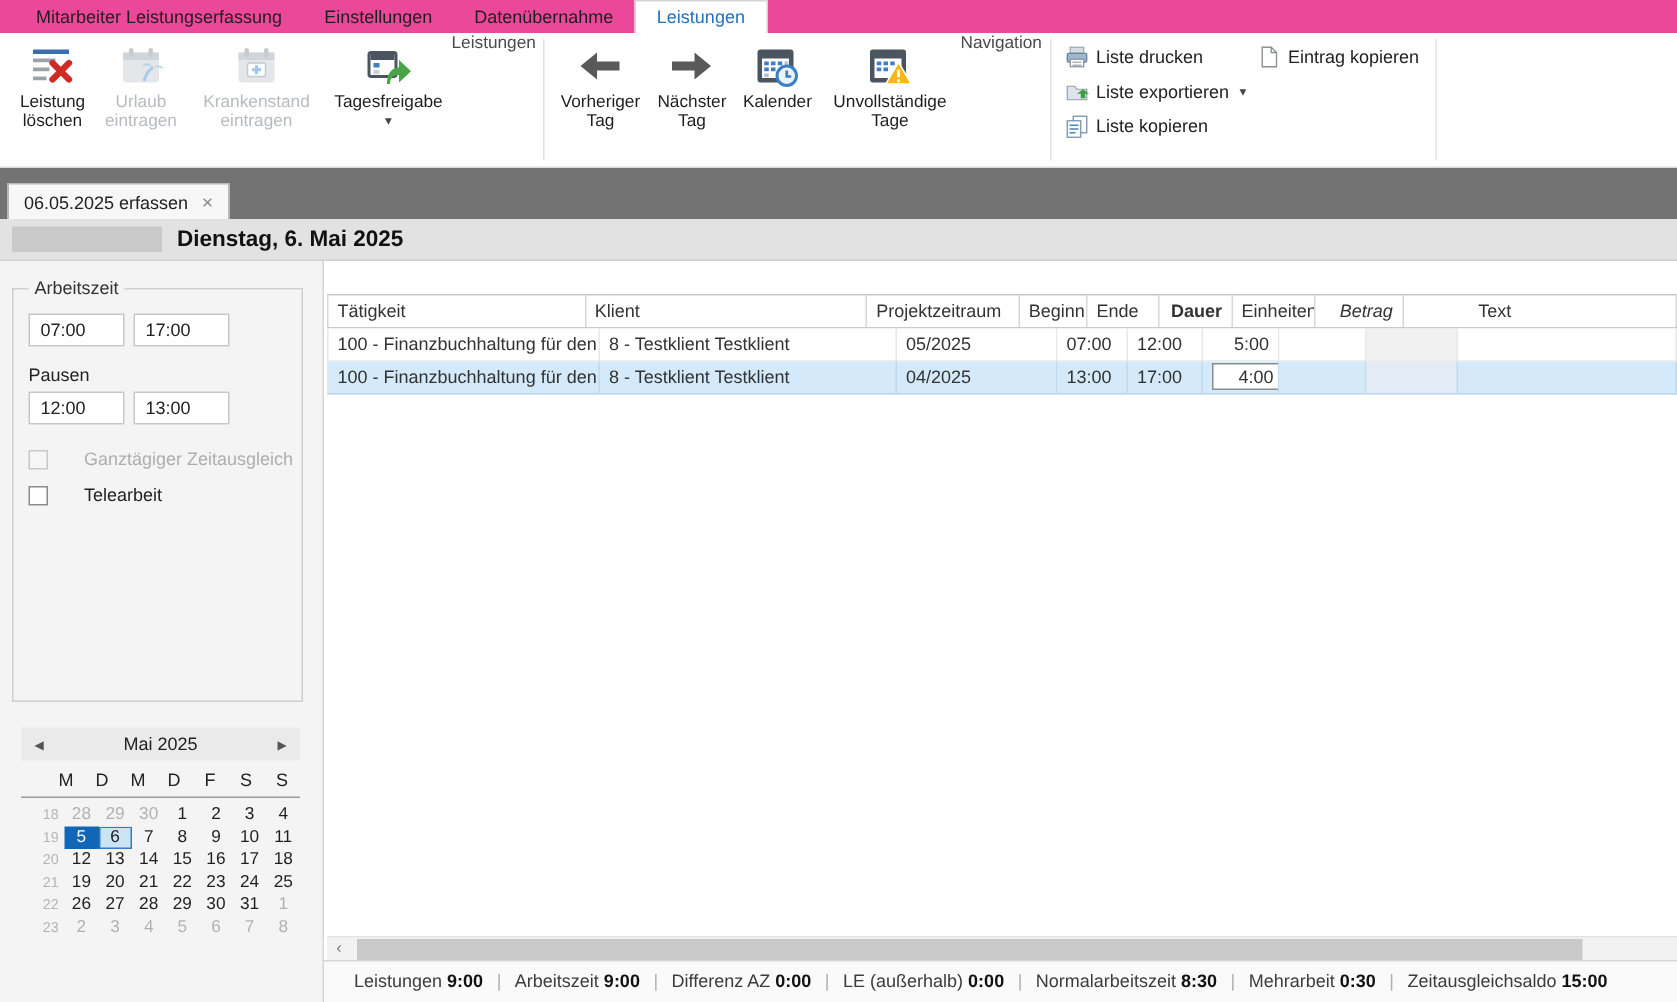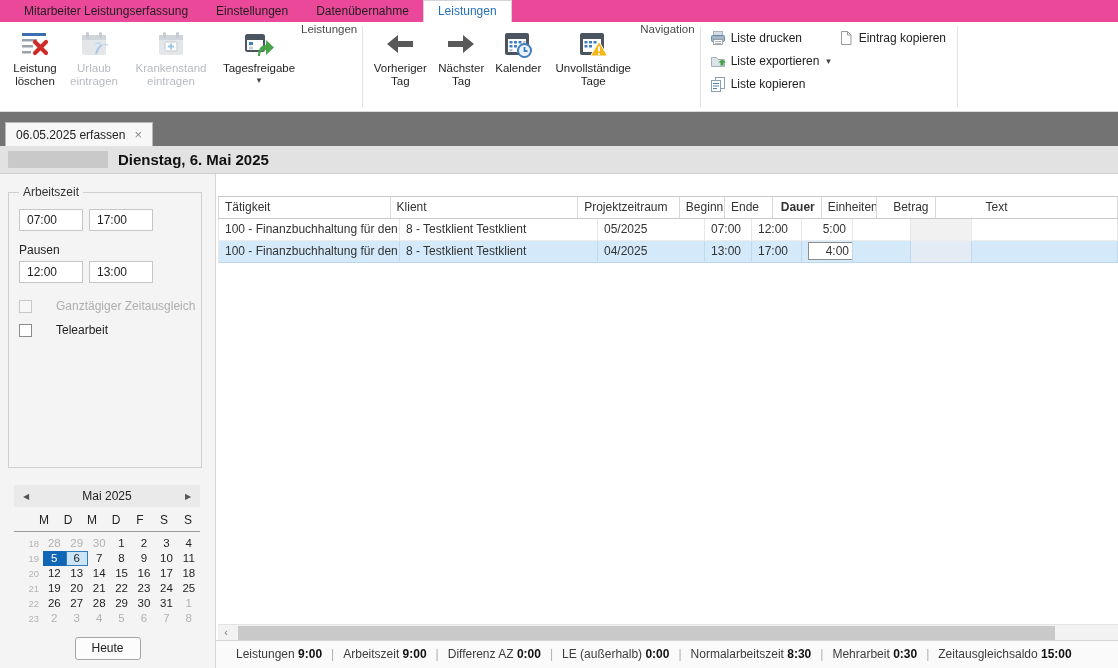--- a/index.html
+++ b/index.html
@@ -367,36 +367,33 @@
             <span class="cal-day muted">3</span>
             <span class="cal-day muted">4</span>
             <span class="cal-day muted">5</span>
             <span class="cal-day muted">6</span>
             <span class="cal-day muted">7</span>
             <span class="cal-day muted">8</span>
           </div>
         </div>
     </div>
 
-    <div class="heute-wrap">
-      <span class="heute-btn">Heute</span>
-    </div>
   </div>
 
   <div class="content">
     <div class="table-wrap">
       <div class="thead">
           <div class="hcell al" style="width: 182px;">Tätigkeit</div>
           <div class="hcell al" style="width: 198px;">Klient</div>
           <div class="hcell al" style="width: 107px;">Projektzeitraum</div>
           <div class="hcell al" style="width: 47px;">Beginn</div>
           <div class="hcell al" style="width: 50px;">Ende</div>
           <div class="hcell ar" style="width: 51px; font-weight: bold;">Dauer</div>
           <div class="hcell ar" style="width: 58px;">Einheiten</div>
-          <div class="hcell ar" style="width: 61px;">Betrag</div>
+          <div class="hcell ar" style="width: 61px; font-style: italic;">Betrag</div>
           <div class="hcell al" style="width: 146px; margin-left: 44px;">Text</div>
         </div>
       <div>
           <div class="trow">
             <div class="tcell al" style="width: 182px;">100 - Finanzbuchhaltung für den I</div>
             <div class="tcell al" style="width: 198px;">8 - Testklient Testklient</div>
             <div class="tcell al" style="width: 107px;">05/2025</div>
             <div class="tcell al" style="width: 47px;">07:00</div>
             <div class="tcell al" style="width: 50px;">12:00</div>
             <div class="tcell ar" style="width: 51px;">5:00</div>

